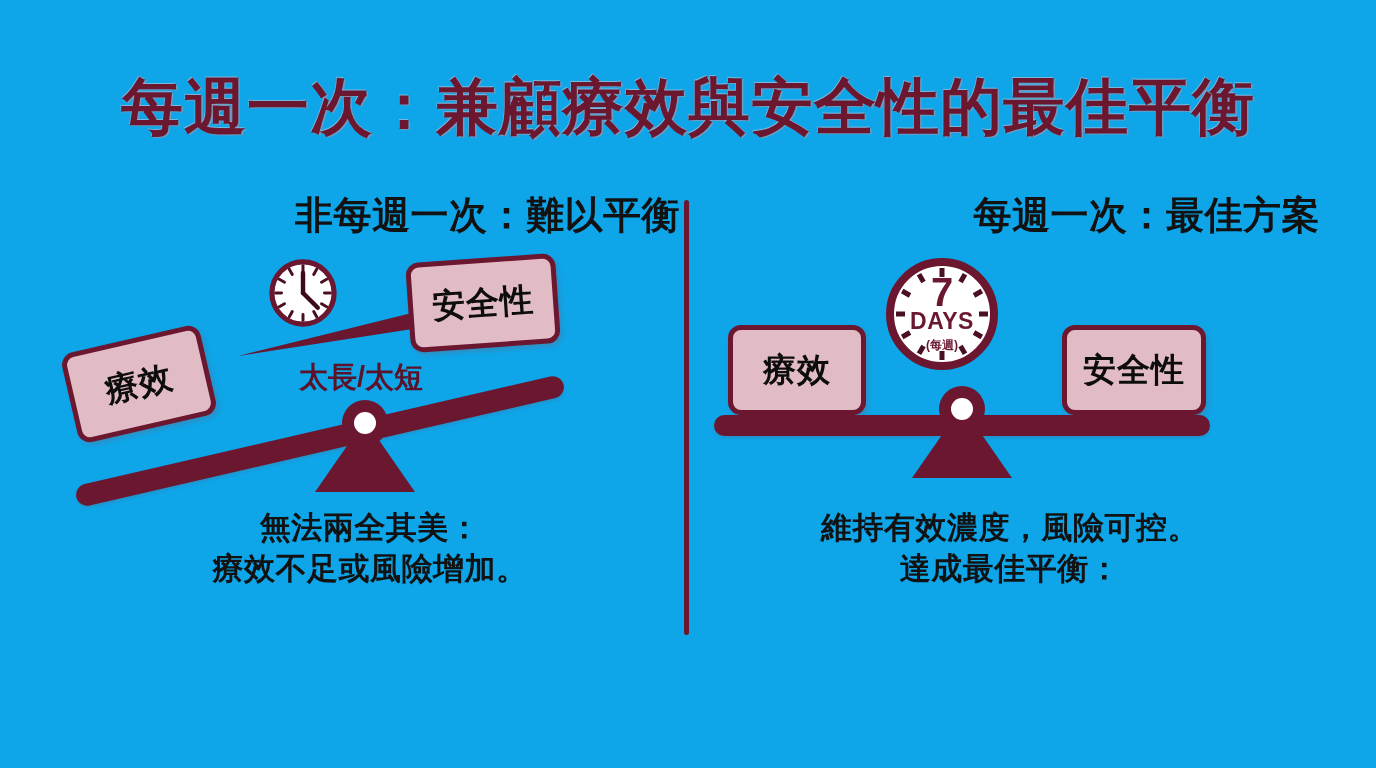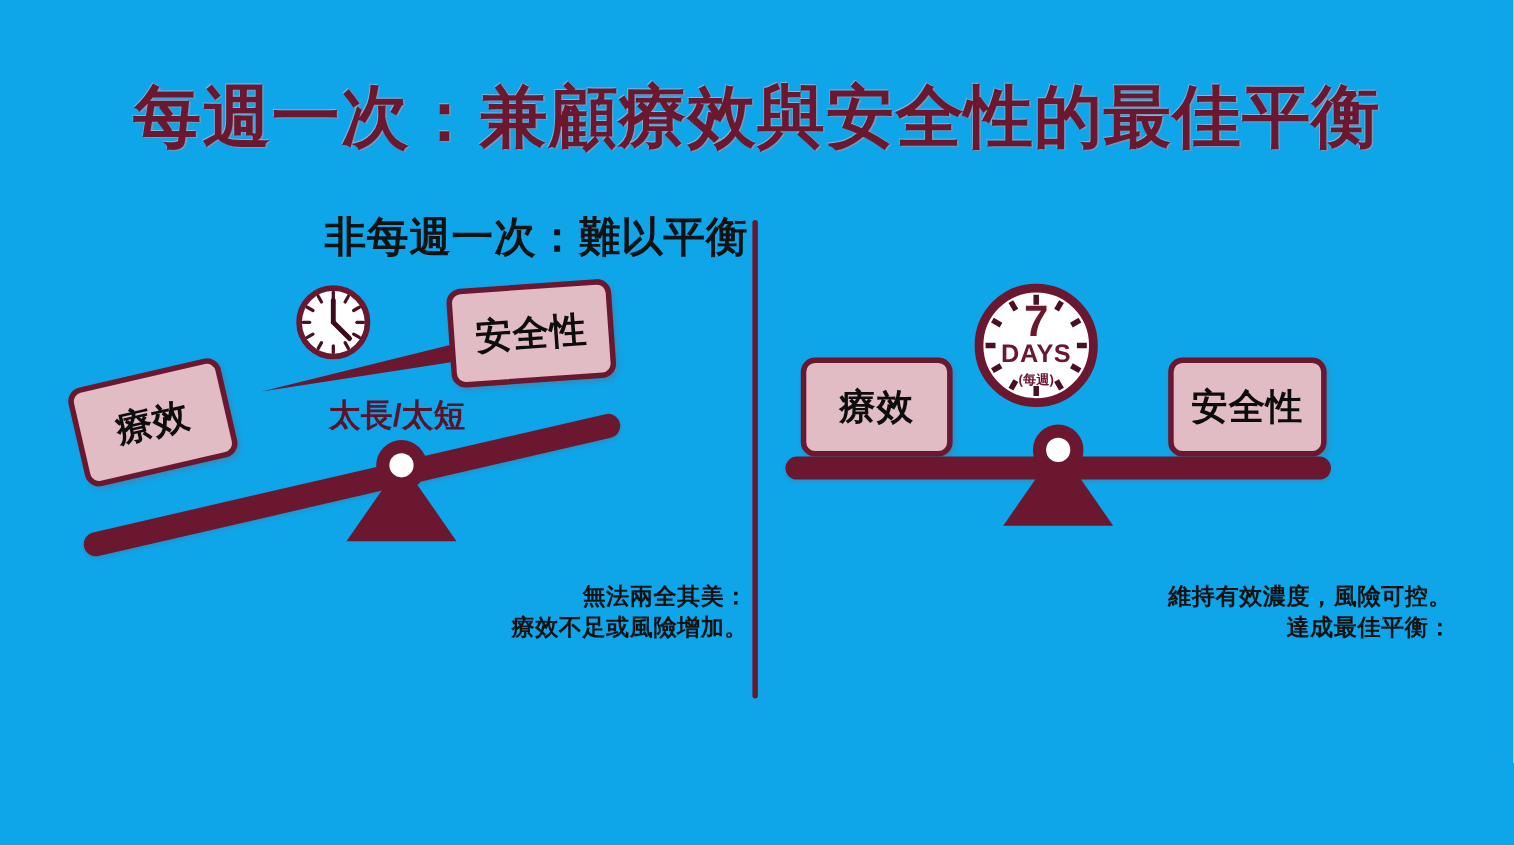--- a/index.html
+++ b/index.html
@@ -53,24 +53,24 @@
     text-align: right;
     font-size: 38px;
     font-weight: 700;
     color: #121212;
     letter-spacing: 0.5px;
     white-space: nowrap;
   }
 
   .panel-caption {
     position: absolute;
-    top: 339px;
+    top: 318px;
     width: 100%;
-    text-align: right;
-    font-size: 21px;
+    text-align: center;
+    font-size: 31px;
     font-weight: 700;
     color: #121212;
     line-height: 1.32;
     letter-spacing: 0.5px;
     white-space: nowrap;
   }
   .panel-caption .cap-line { display: block; }
 
   
   .divider {
@@ -308,20 +308,21 @@
     </div>
 
     <div class="panel-caption">
       <span class="cap-line">無法兩全其美：</span>
       <span class="cap-line">療效不足或風險增加。</span>
     </div>
   </div>
 
   <div class="panel right">
 
+    <div class="panel-subtitle">每週一次：最佳方案</div>
 
     <div class="scale">
 
       <div class="clock-seven">
         <svg viewBox="0 0 124 124" width="124" height="124">
           <circle cx="62" cy="62" r="52" fill="#ffffff" stroke="#6B1730" stroke-width="8"></circle>
           <g stroke="#4A0F22" stroke-width="5" stroke-linecap="butt">
             <line x1="62" y1="16" x2="62" y2="25"></line>
             <line x1="62" y1="99" x2="62" y2="108"></line>
             <line x1="16" y1="62" x2="25" y2="62"></line>

